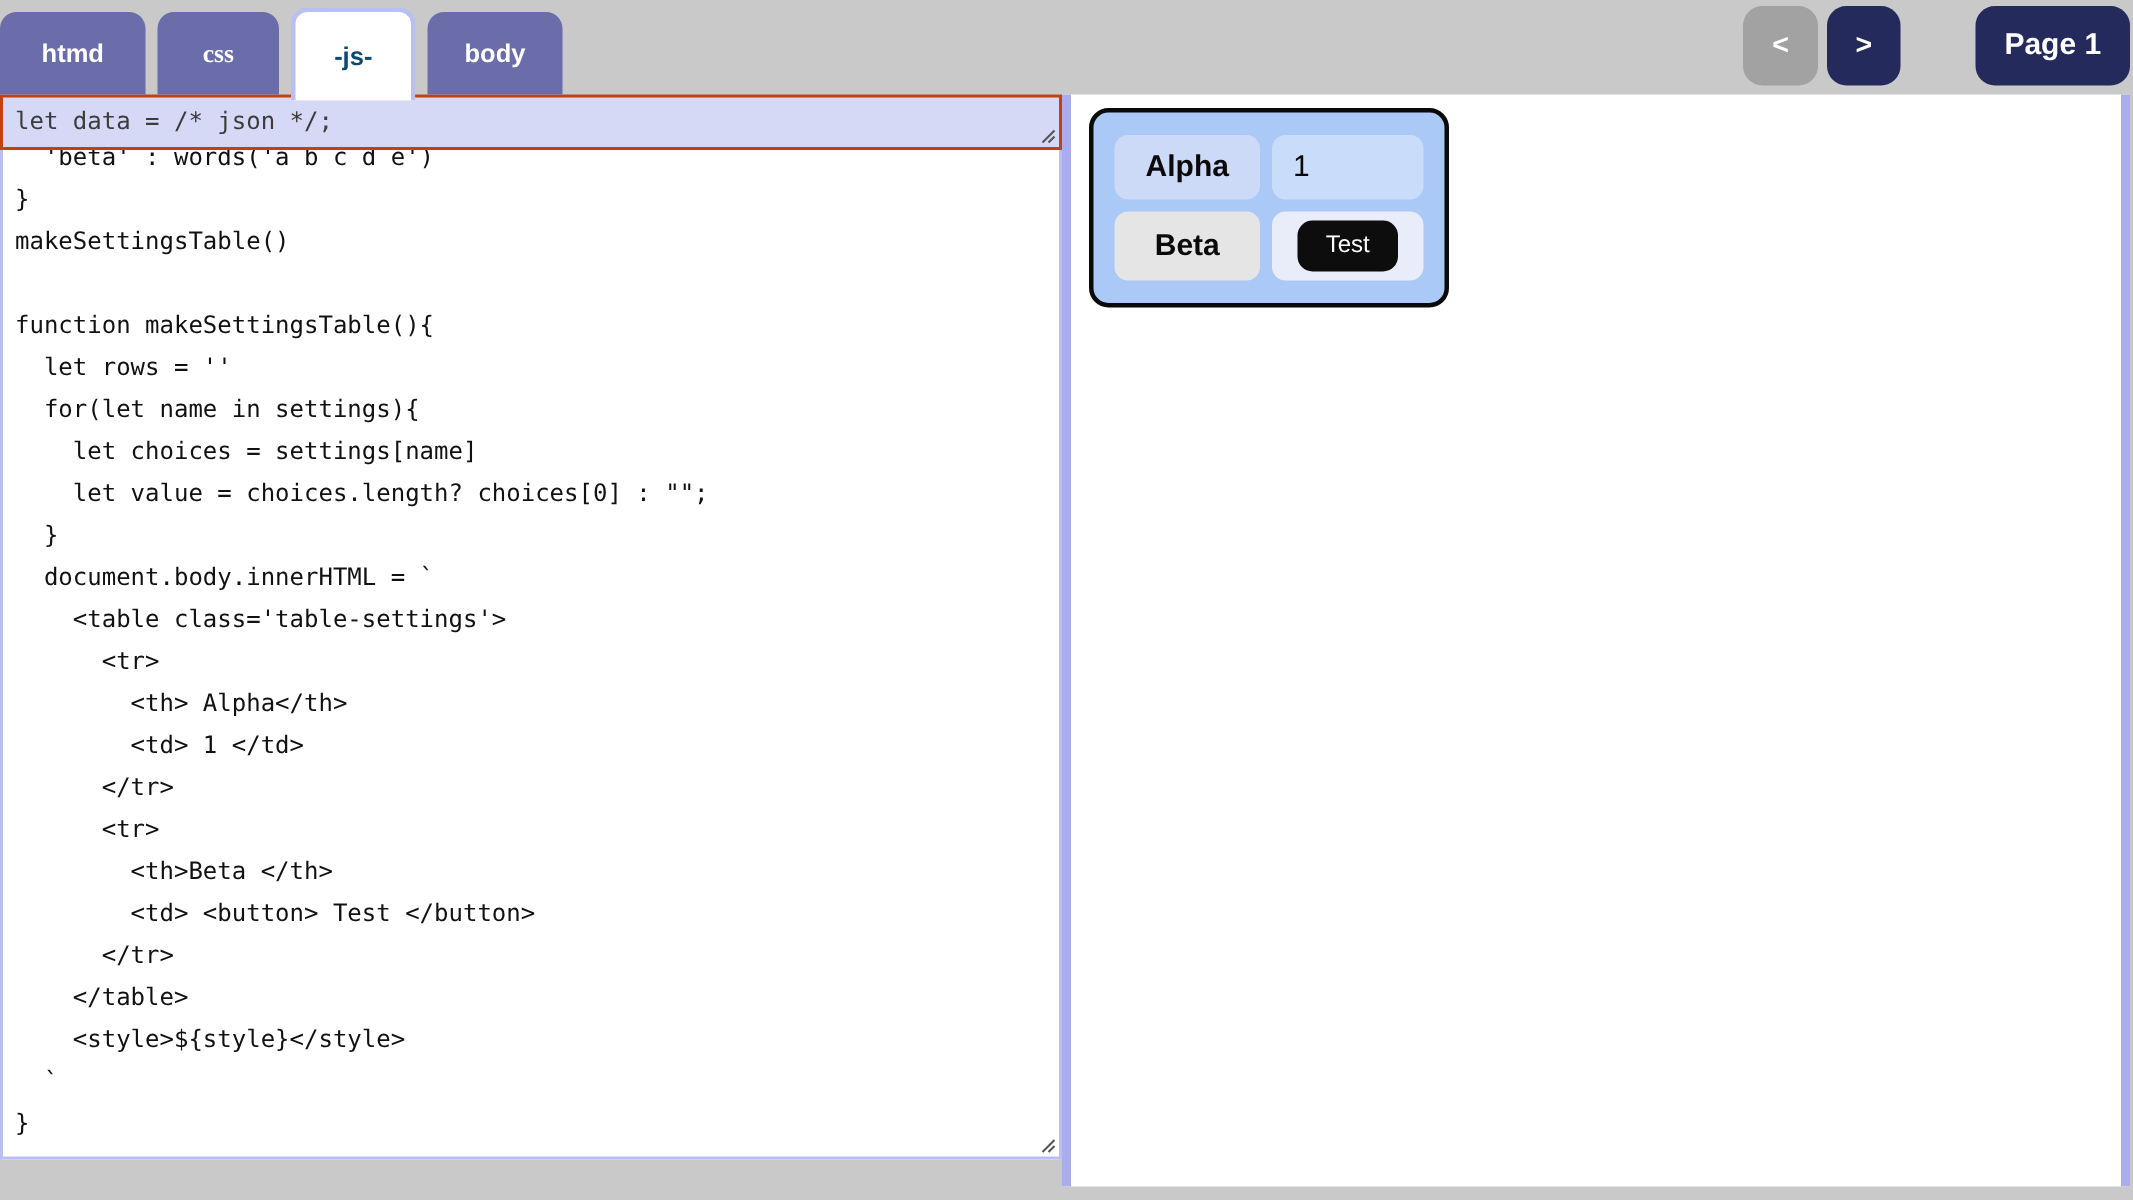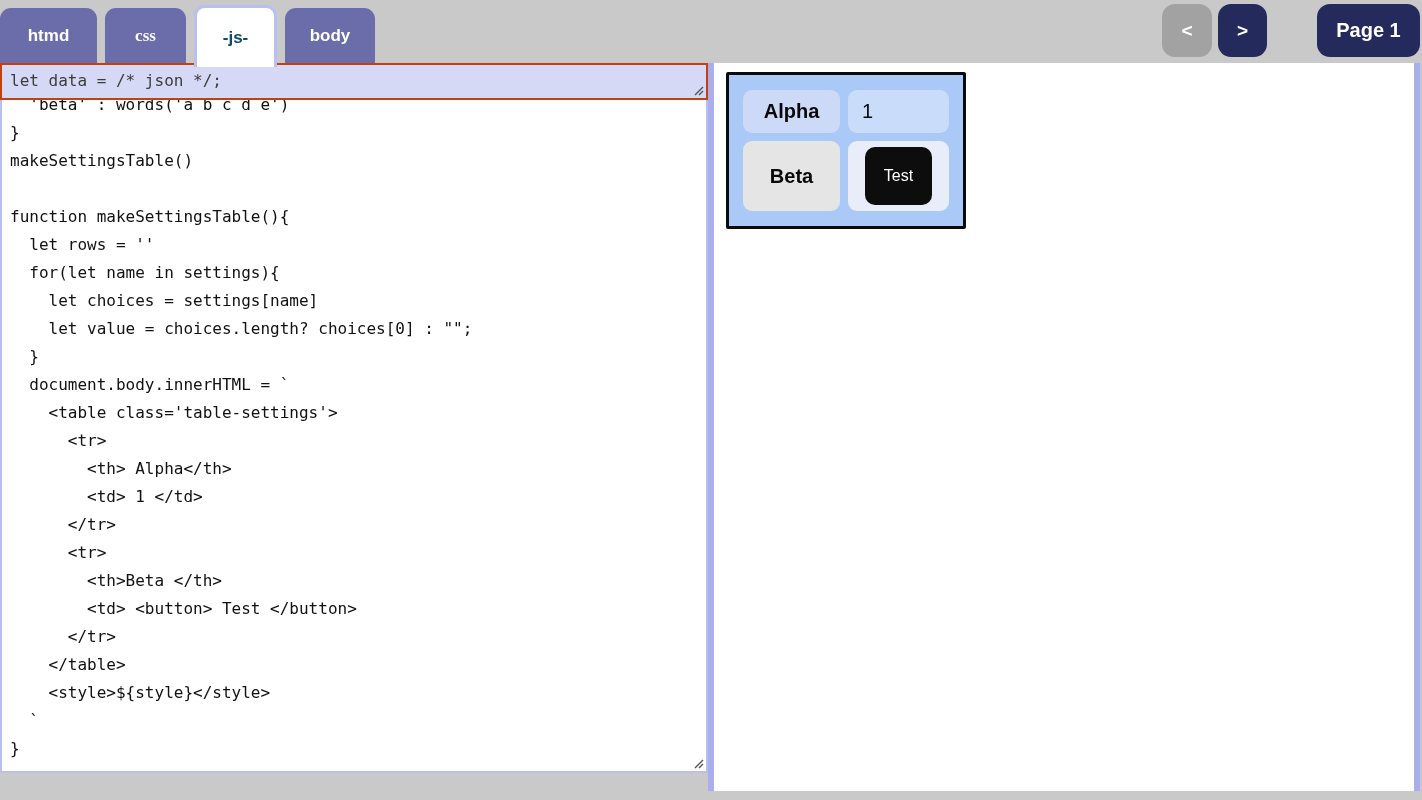--- a/index.html
+++ b/index.html
@@ -126,42 +126,42 @@
     height: 728px;
     background: #ffffff;
     border-left: 6px solid #aaaeec;
     border-right: 6px solid #aaaeec;
     padding: 9px 12px;
   }
   .ptable-box {
     display: inline-block;
     background: #abc9f7;
     border: 3px solid #0a0a0a;
-    border-radius: 2px;
+    border-radius: 13px;
     padding: 7px 6px;
   }
   .ptable-box table { border-collapse: separate; border-spacing: 8px; }
   .ptable-box th, .ptable-box td {
     border-radius: 9px;
     padding: 6px 14px;
     font-size: 20px;
     height: 43px;
   }
   .ptable-box th { font-weight: bold; text-align: center; min-width: 97px; color: #0a0a0a; }
   .ptable-box td { font-weight: normal; text-align: left; min-width: 101px; color: #0a0a0a; }
   .row-1 th { background: #ccd9f7; }
   .row-1 td { background: #c9dcfa; }
   .row-2 th { background: #e5e5e5; }
   .row-2 td { background: #e9ecf9; text-align: center; }
   .preview-test-btn {
     background: #0d0d0d;
     color: #ffffff;
     border: none;
     border-radius: 10px;
-    padding: 20px 19px;
+    padding: 8px 19px;
     font-family: "Liberation Sans", sans-serif;
     font-size: 16px;
     cursor: pointer;
   }
 </style>
 </head>
 <body>
 
 <div class="tabbar">
   <div class="tab t-htmd">htmd</div>

